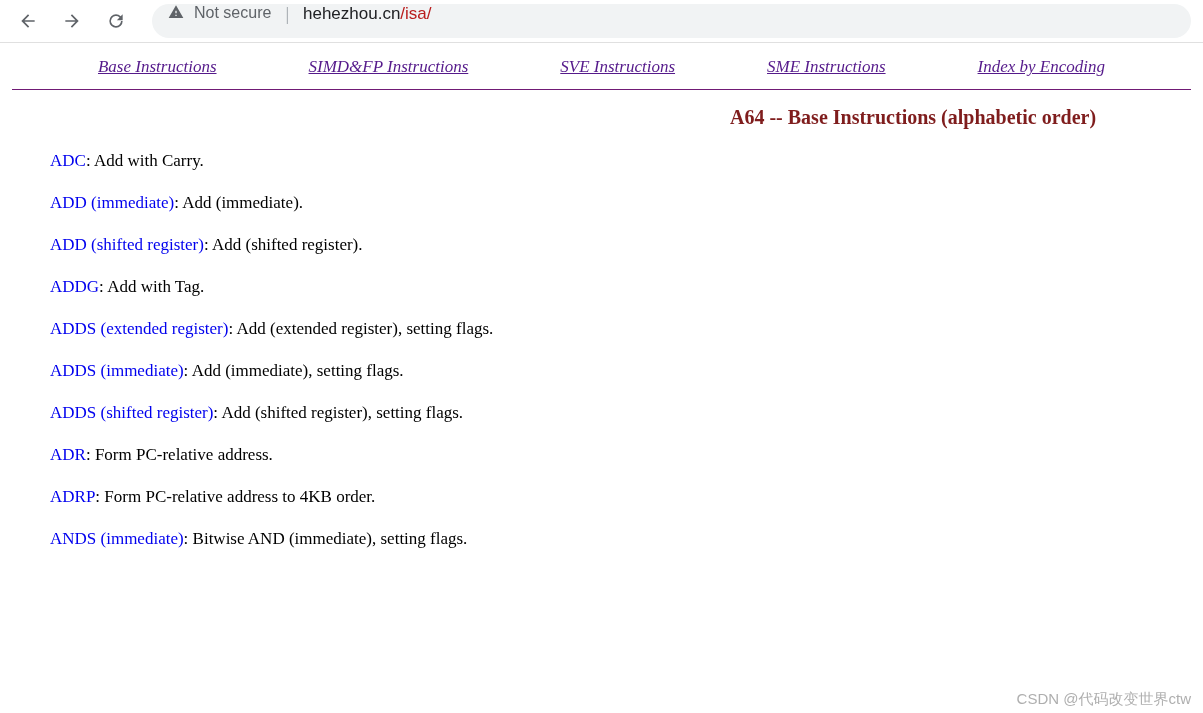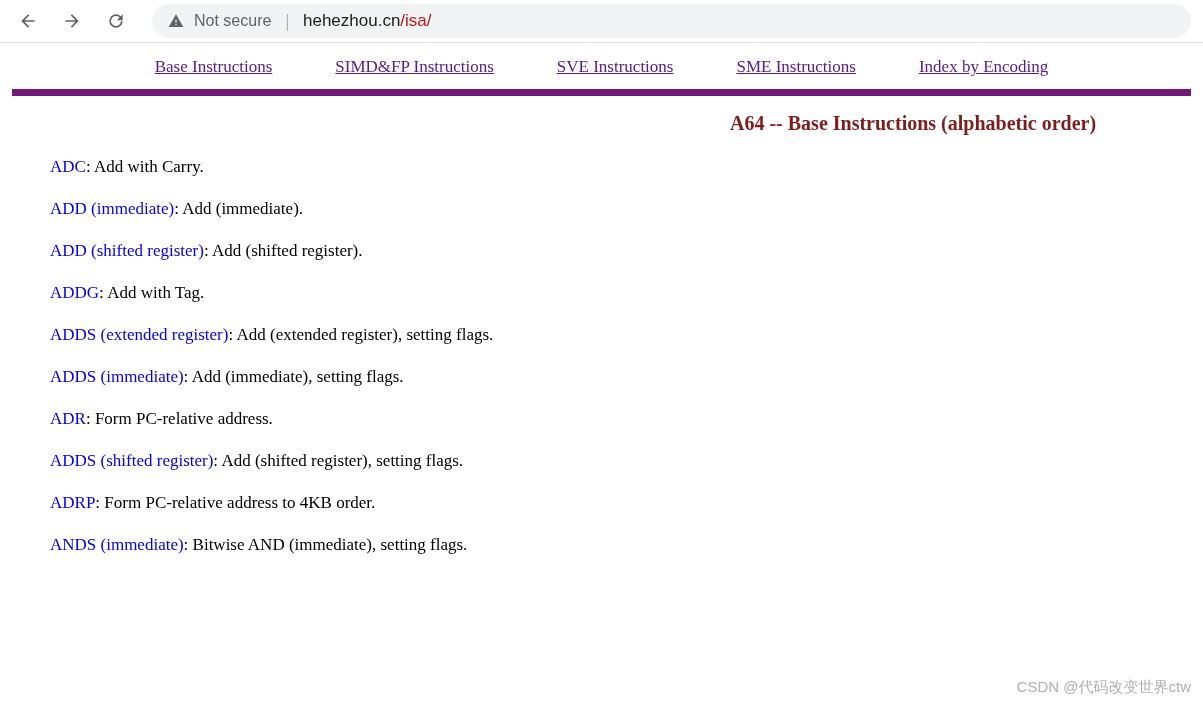--- a/index.html
+++ b/index.html
@@ -29,21 +29,21 @@
       border-radius: 50%;
       color: #5f6368;
     }
     .nav-btn svg { width: 20px; height: 20px; }
     .address-bar {
       flex: 1;
       height: 34px;
       background: #f1f3f4;
       border-radius: 17px;
       display: flex;
-      align-items: center;
+      align-items: flex-start;
       padding: 0 16px;
       gap: 10px;
       margin-left: 8px;
       max-width: 1100px;
     }
     .security-icon {
       display: flex;
       align-items: center;
       color: #5f6368;
     }
@@ -63,24 +63,25 @@
       font-family: Arial, sans-serif;
       font-size: 17px;
     }
     .url .path { color: #b91c1c; }
     .page-content {
       border-top: 1px solid #e0e0e0;
     }
     .tabs-bar {
       display: flex;
       justify-content: center;
-      gap: 63px;
+      gap: 92px;
       padding: 14px 0 12px 0;
-      border-bottom: 7px solid #701a75;
+      border-bottom: 1px solid #701a75;
       margin: 0 12px;
+      font-style: italic;
     }
     .tab-link {
       color: #551a8b;
       text-decoration: underline;
       font-size: 17px;
       cursor: pointer;
     }
     .page-title {
       font-weight: bold;
       font-size: 20px;
@@ -95,21 +96,21 @@
       margin-bottom: 22px;
       font-size: 17px;
       color: #000;
     }
     .instr-link {
       color: #0000ee;
       cursor: pointer;
     }
     .watermark {
       position: absolute;
-      bottom: 16px;
+      bottom: 4px;
       right: 12px;
       font-family: Arial, sans-serif;
       font-size: 15px;
       color: rgba(120,120,120,0.6);
     }
   </style>
 </head>
 <body>
 
 <div class="browser-toolbar">
@@ -153,20 +154,20 @@
 
   <h2 class="page-title">A64 -- Base Instructions (alphabetic order)</h2>
 
   <div class="instr-list">
     <div class="instr-item"><a class="instr-link">ADC</a><span>: Add with Carry.</span></div>
     <div class="instr-item"><a class="instr-link">ADD (immediate)</a><span>: Add (immediate).</span></div>
     <div class="instr-item"><a class="instr-link">ADD (shifted register)</a><span>: Add (shifted register).</span></div>
     <div class="instr-item"><a class="instr-link">ADDG</a><span>: Add with Tag.</span></div>
     <div class="instr-item"><a class="instr-link">ADDS (extended register)</a><span>: Add (extended register), setting flags.</span></div>
     <div class="instr-item"><a class="instr-link">ADDS (immediate)</a><span>: Add (immediate), setting flags.</span></div>
+    <div class="instr-item"><a class="instr-link">ADDS (shifted register)</a><span>: Add (shifted register), setting flags.</span></div>
     <div class="instr-item"><a class="instr-link">ADR</a><span>: Form PC-relative address.</span></div>
-    <div class="instr-item"><a class="instr-link">ADDS (shifted register)</a><span>: Add (shifted register), setting flags.</span></div>
     <div class="instr-item"><a class="instr-link">ADRP</a><span>: Form PC-relative address to 4KB order.</span></div>
     <div class="instr-item"><a class="instr-link">ANDS (immediate)</a><span>: Bitwise AND (immediate), setting flags.</span></div>
   </div>
 </div>
 
 <div class="watermark">CSDN @代码改变世界ctw</div>
 
 </body></html>

